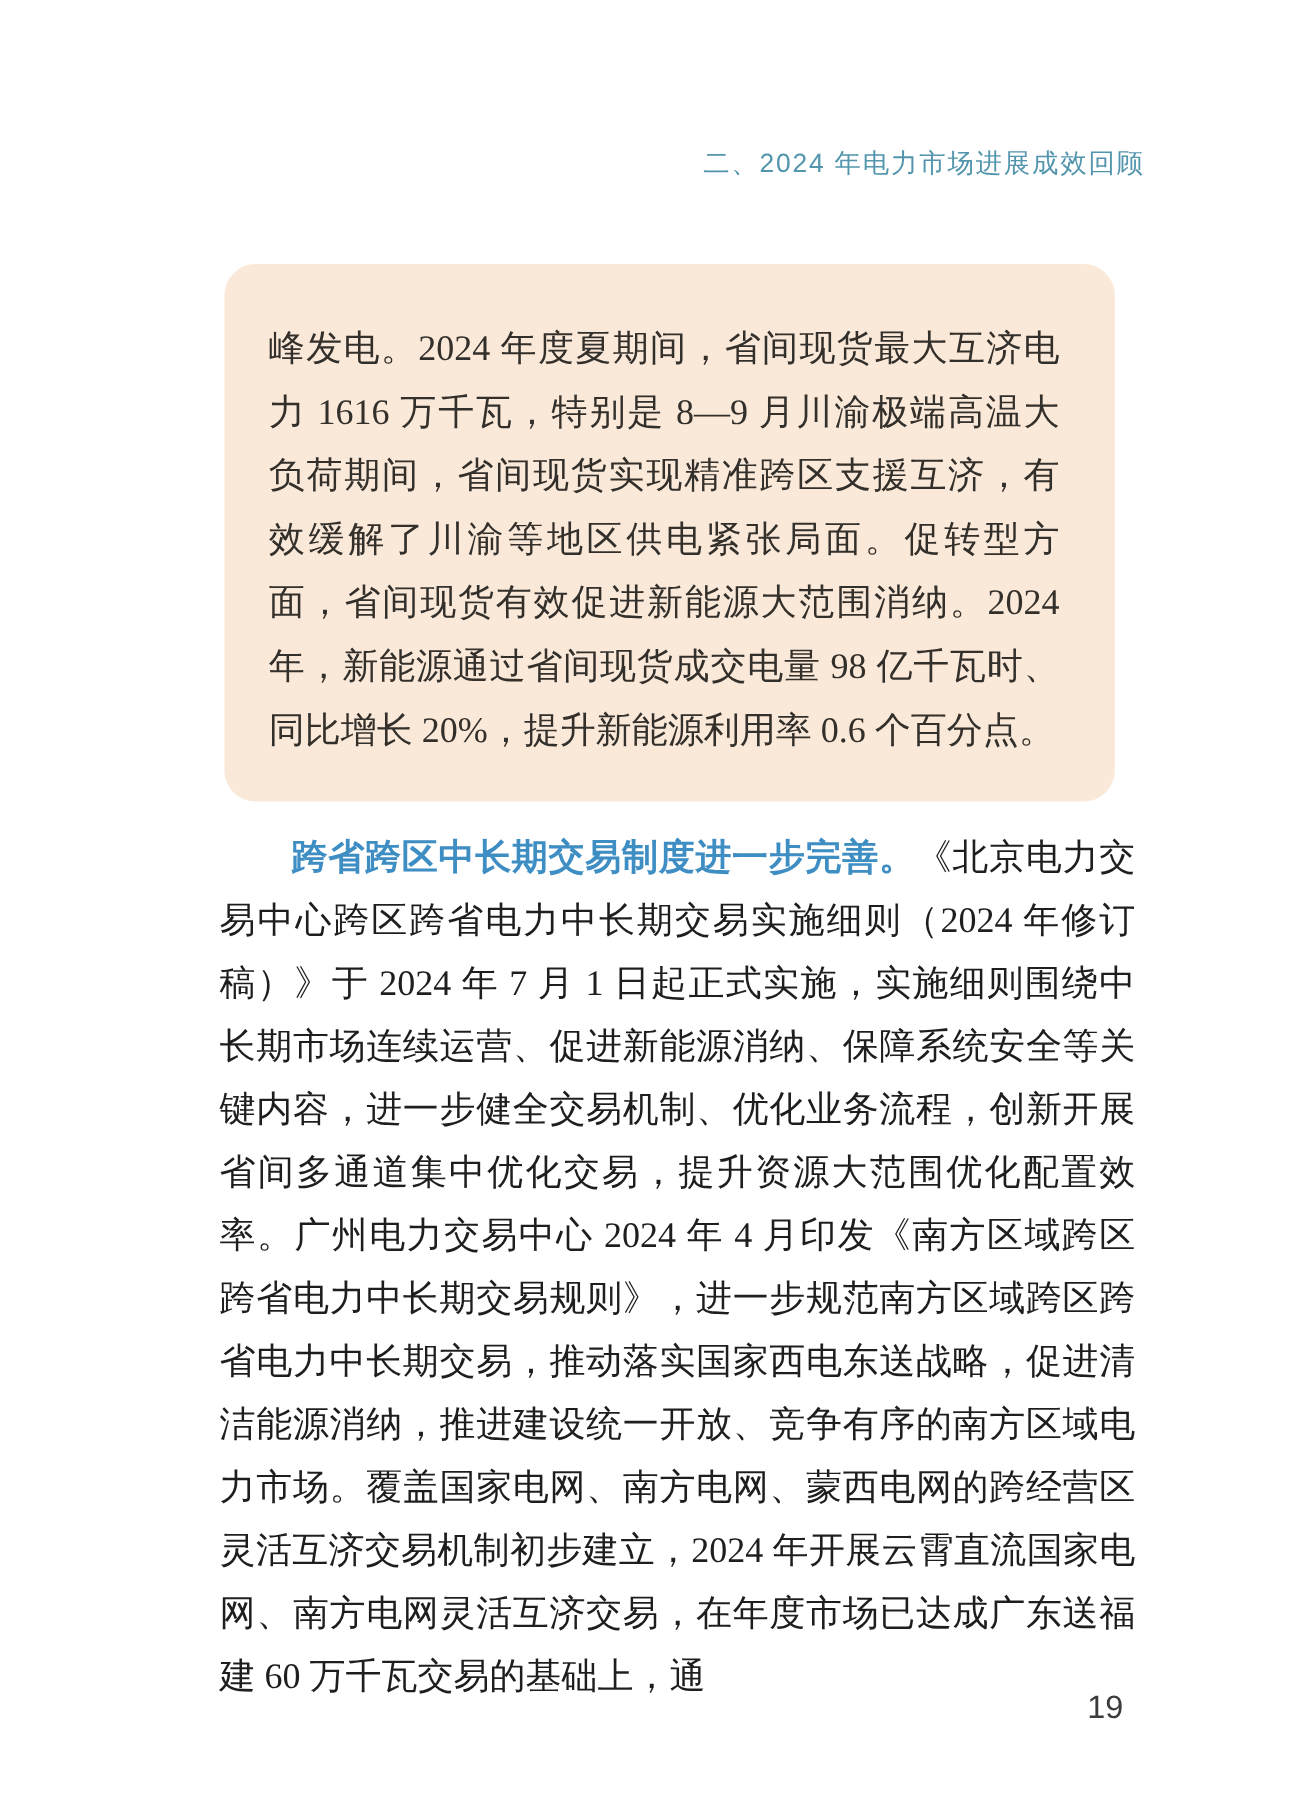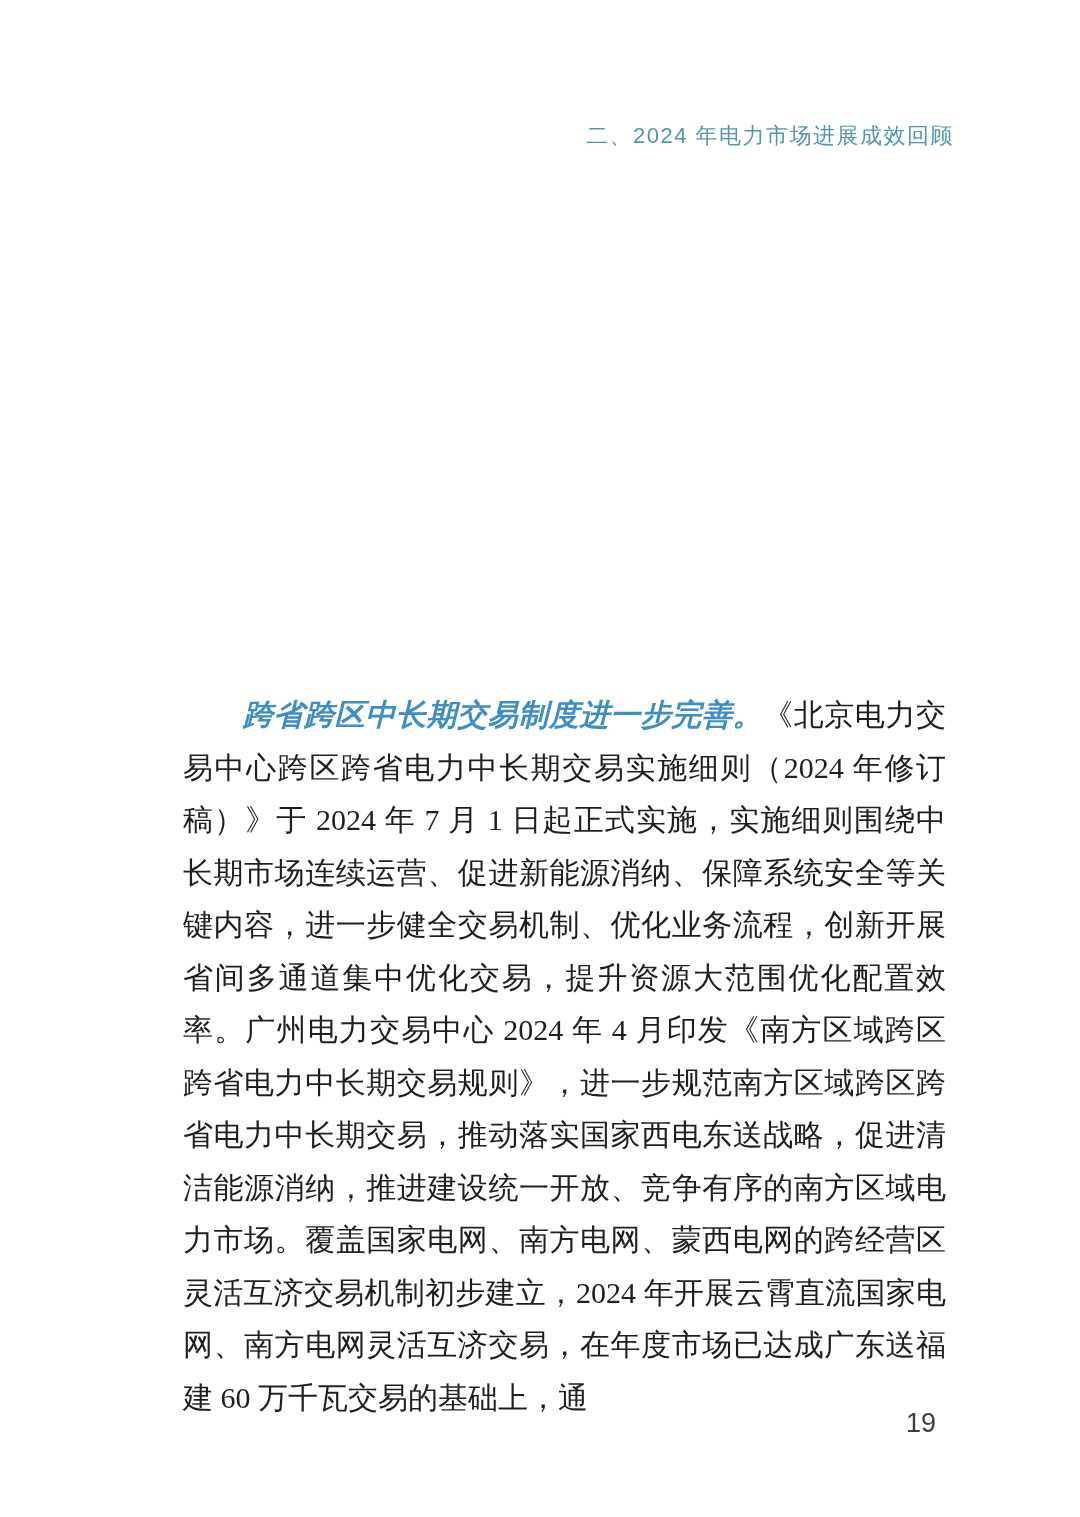--- a/index.html
+++ b/index.html
@@ -53,37 +53,39 @@
     text-align: justify;
     text-justify: inter-ideograph;
   }
   .body-para p {
     margin: 0;
     text-indent: 2em;
   }
   .lead {
     font-family: "Liberation Sans", "DejaVu Sans", sans-serif;
     font-weight: bold;
-    font-style: italic;
   }
   .page-number {
     position: absolute;
     left: 906px;
     top: 1408px;
     font-family: "Liberation Sans", "DejaVu Sans", sans-serif;
     font-size: 27px;
   }
 </style>
 </head>
 <body>
 
 <div class="page">
 
   <div class="running-header" style="color: rgb(82, 149, 172);">二、2024 年电力市场进展成效回顾</div>
 
+  <div class="callout" style="background-color: rgb(250, 233, 217);">
+    <p style="color: rgb(51, 47, 43);">峰发电。2024 年度夏期间，省间现货最大互济电力 1616 万千瓦，特别是 8—9 月川渝极端高温大负荷期间，省间现货实现精准跨区支援互济，有效缓解了川渝等地区供电紧张局面。促转型方面，省间现货有效促进新能源大范围消纳。2024 年，新能源通过省间现货成交电量 98 亿千瓦时、同比增长 20%，提升新能源利用率 0.6 个百分点。</p>
+  </div>
 
   <div class="body-para" style="color: rgb(30, 30, 30);">
     <p>
       <span class="lead" style="color: rgb(62, 142, 196);">跨省跨区中长期交易制度进一步完善。</span><span>《北京电力交易中心跨区跨省电力中长期交易实施细则（2024 年修订稿）》于 2024 年 7 月 1 日起正式实施，实施细则围绕中长期市场连续运营、促进新能源消纳、保障系统安全等关键内容，进一步健全交易机制、优化业务流程，创新开展省间多通道集中优化交易，提升资源大范围优化配置效率。广州电力交易中心 2024 年 4 月印发《南方区域跨区跨省电力中长期交易规则》，进一步规范南方区域跨区跨省电力中长期交易，推动落实国家西电东送战略，促进清洁能源消纳，推进建设统一开放、竞争有序的南方区域电力市场。覆盖国家电网、南方电网、蒙西电网的跨经营区灵活互济交易机制初步建立，2024 年开展云霄直流国家电网、南方电网灵活互济交易，在年度市场已达成广东送福建 60 万千瓦交易的基础上，通</span>
     </p>
   </div>
 
   <div class="page-number" style="color: rgb(60, 60, 60);">19</div>
 
 </div>

